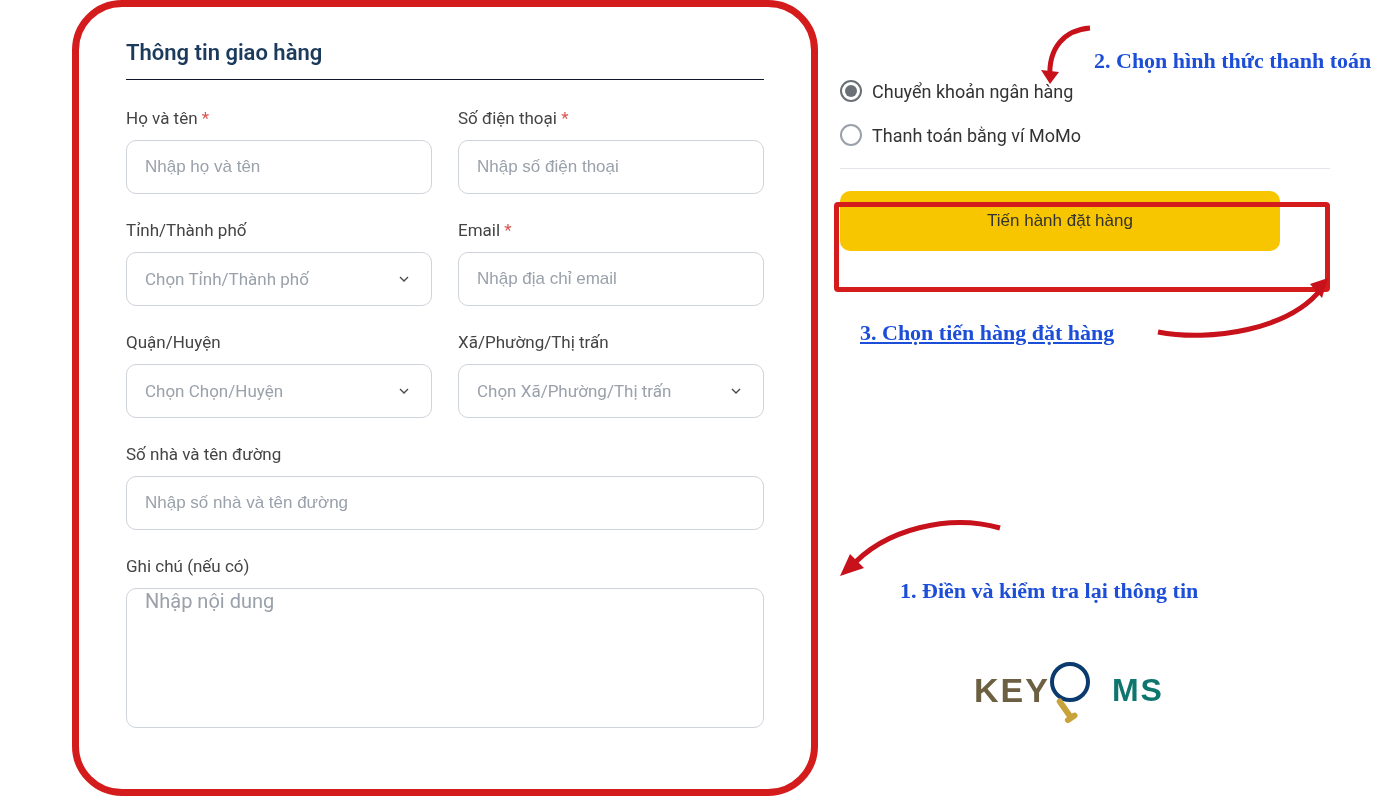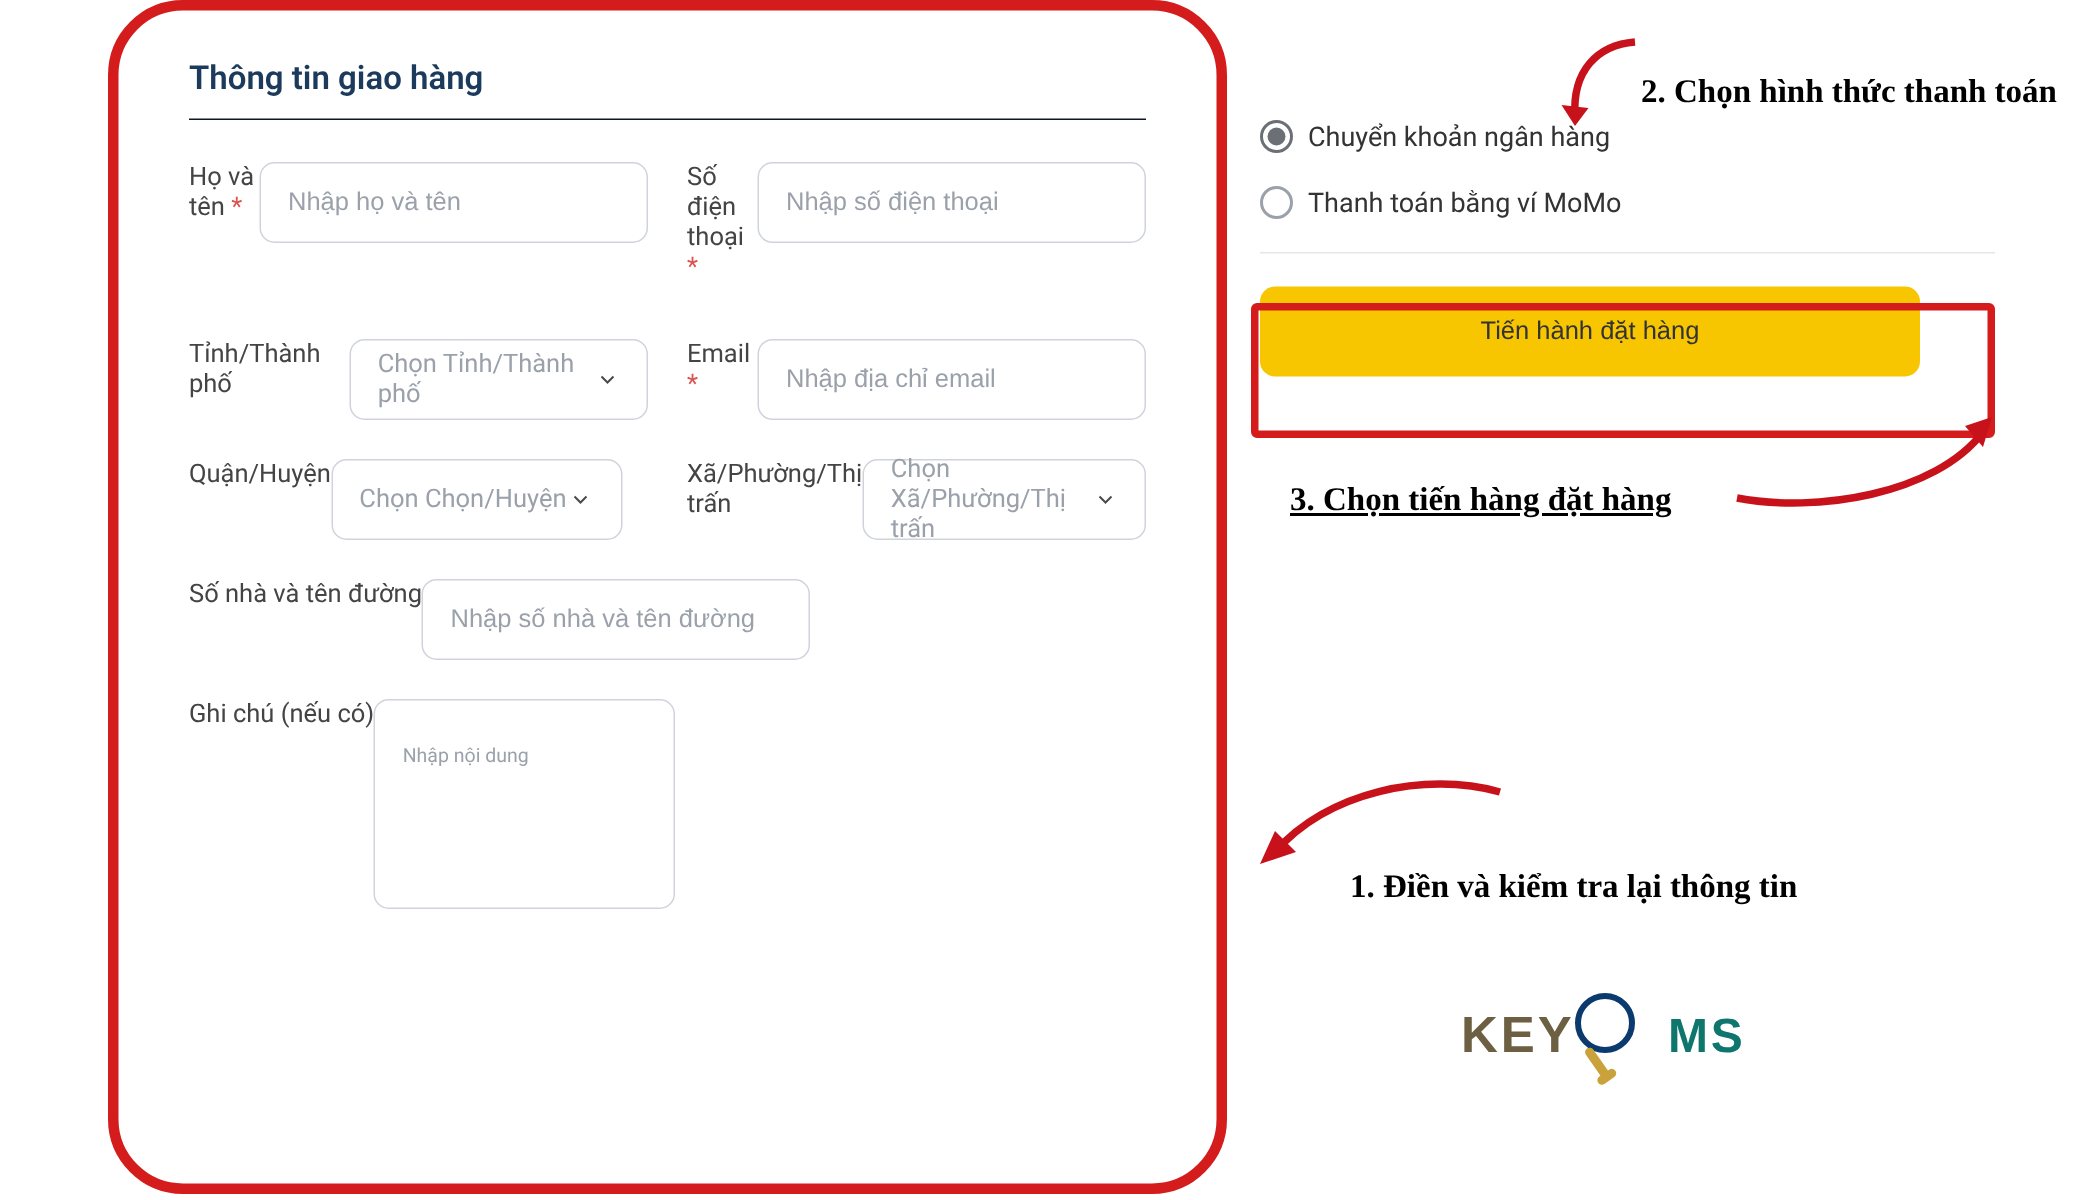--- a/index.html
+++ b/index.html
@@ -30,21 +30,21 @@
     padding-bottom: 14px;
     border-bottom: 1px solid #0f172a;
     margin-bottom: 28px;
   }
   .form-row {
     display: flex;
     gap: 26px;
     margin-bottom: 26px;
   }
   .form-row.full .field { flex: 1 1 100%; }
-  .field { flex: 1 1 0; display: flex; flex-direction: row; }
+  .field { flex: 1 1 0; display: flex; flex-direction: column; }
   .field label {
     font-size: 17px;
     color: #444;
     margin-bottom: 12px;
   }
   .field label .req { color: #d9534f; }
   .control,
   .control-select {
     height: 54px;
     border: 1px solid #cfd4db;
@@ -65,22 +65,22 @@
   .chev {
     width: 18px; height: 18px;
     display: inline-flex; align-items: center; justify-content: center;
   }
   .chev svg { width: 16px; height: 16px; stroke: #4a4a4a; stroke-width: 2; fill: none; }
 
   .control-textarea {
     min-height: 140px;
     border: 1px solid #cfd4db;
     border-radius: 10px;
-    padding: 30px 18px;
-    font-size: 13px;
+    padding: 0 18px;
+    font-size: 20px;
     font-family: inherit;
     resize: none;
   }
   .control-textarea::placeholder { color: #9aa1aa; }
 
   
   .hl-left {
     position: absolute;
     left: 72px;
     top: 0px;
@@ -141,21 +141,21 @@
     width: 496px;
     height: 90px;
     border: 5px solid #d41c1c;
     border-radius: 4px;
     pointer-events: none;
   }
 
   
   .ann {
     position: absolute;
-    color: #000000;
+    color: #1d4ed8;
     font-family: Georgia, "Times New Roman", serif;
     font-weight: 700;
     font-size: 22px;
     white-space: nowrap;
   }
   .ann-2 { left: 1094px; top: 48px; }
   .ann-3 { left: 860px; top: 320px; text-decoration: underline; }
   .ann-1 { left: 900px; top: 578px; }
 
   

